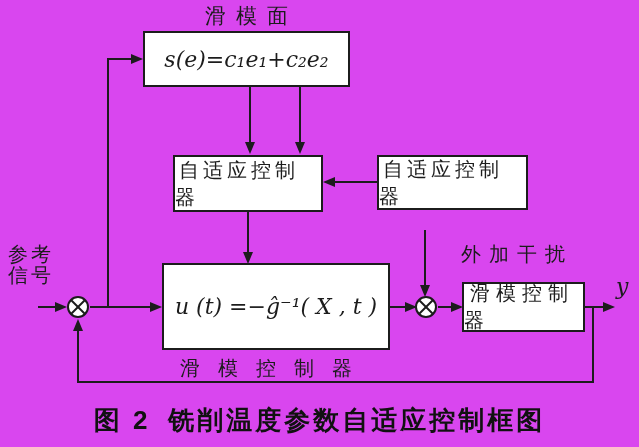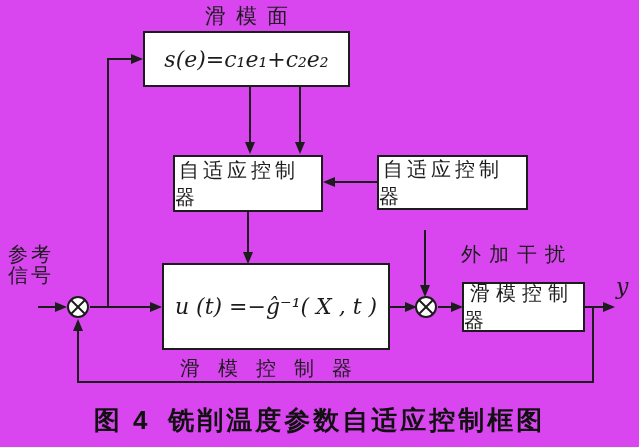--- a/index.html
+++ b/index.html
@@ -108,16 +108,16 @@
   <div class="hline" style="left:585px;top:306px;width:19px;"></div>
   <div class="ah ah-r" style="left:603px;top:302px;"></div>
   <div class="lbl math" style="left:616px;top:274px;font-size:22px;">y</div>
 
   <div class="vline" style="left:592px;top:307px;height:76px;"></div>
   <div class="hline" style="left:78px;top:381px;width:516px;"></div>
   <div class="vline" style="left:77px;top:330px;height:53px;"></div>
   <div class="ah ah-u" style="left:73px;top:319px;"></div>
 
   <div id="caption">
-    <span>图 4</span><span class="gap"></span><span>铣削温度参数自适应控制框图</span>
+    <span>图 2</span><span class="gap"></span><span>铣削温度参数自适应控制框图</span>
   </div>
 
 </div>
 
 </body></html>

